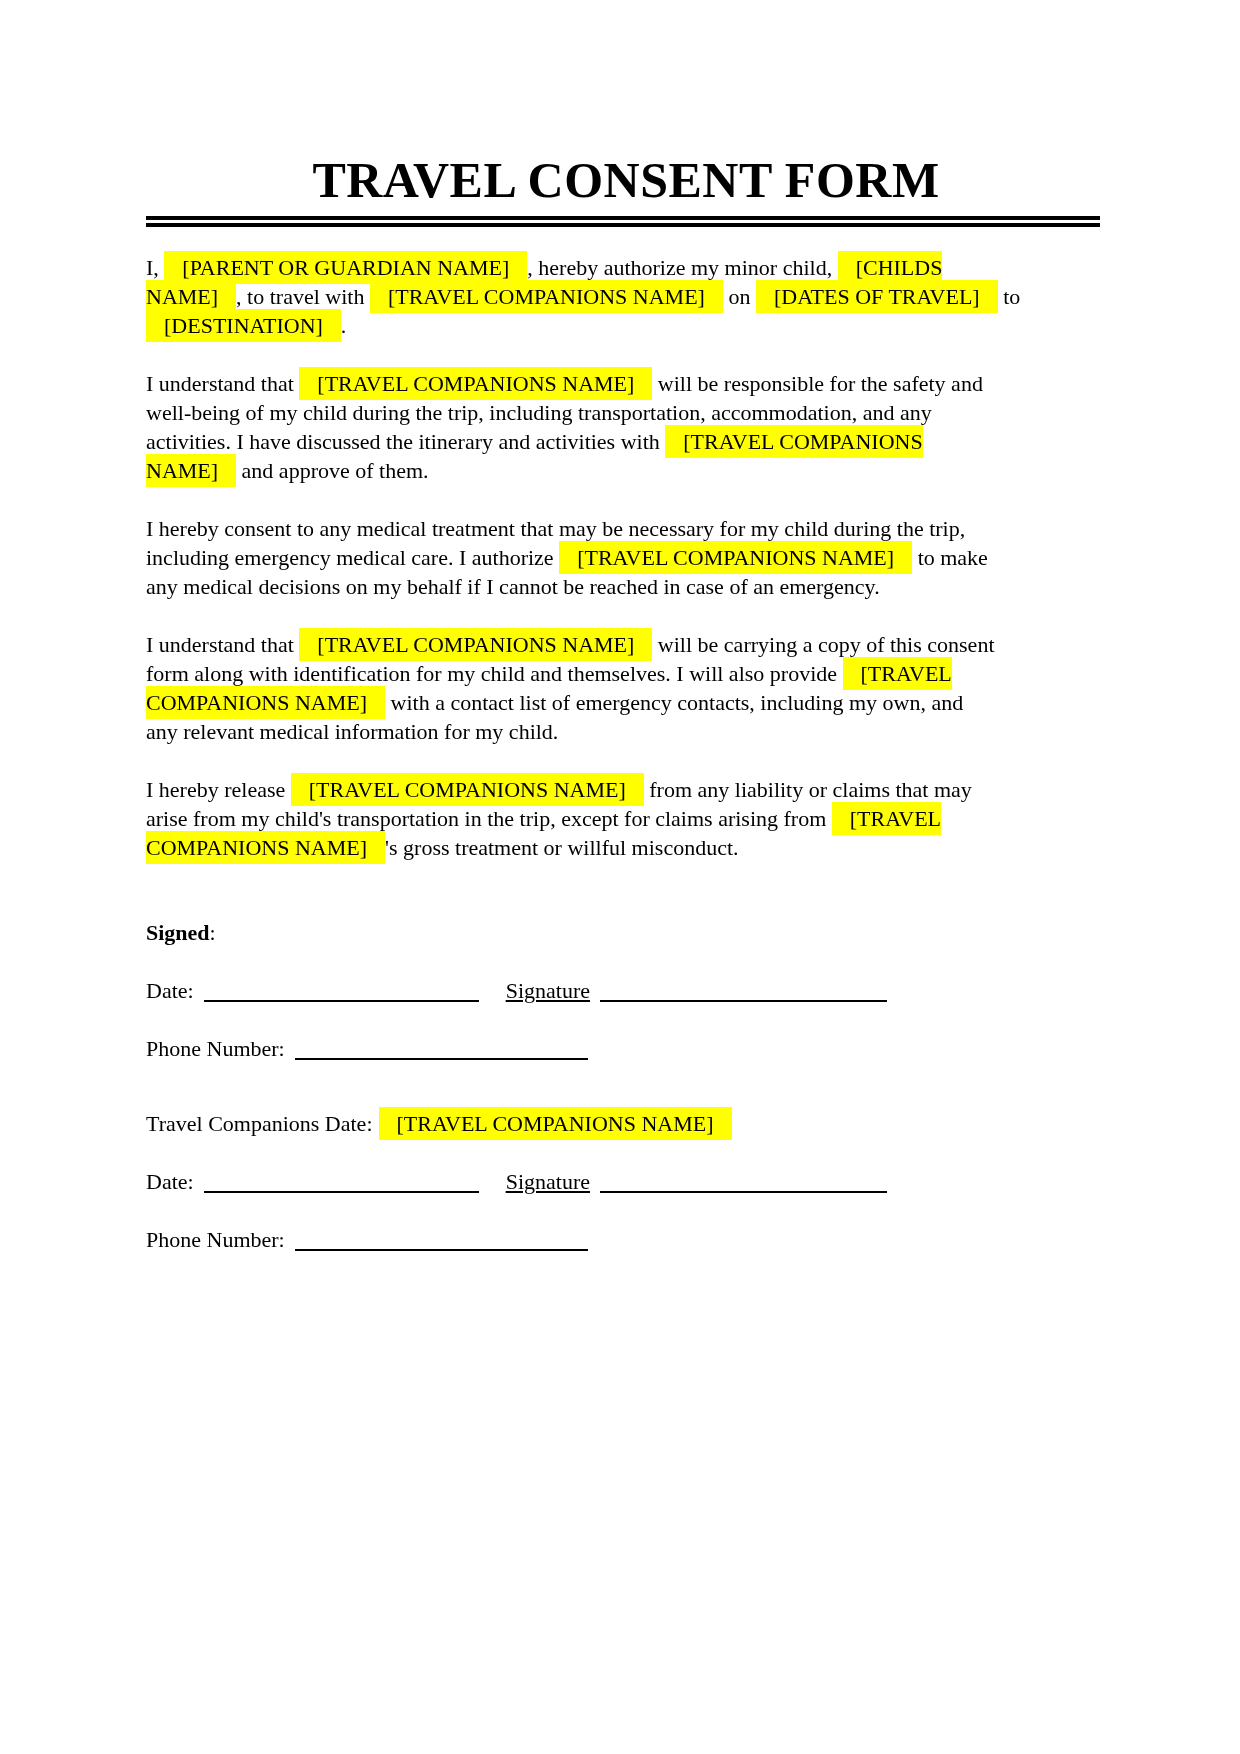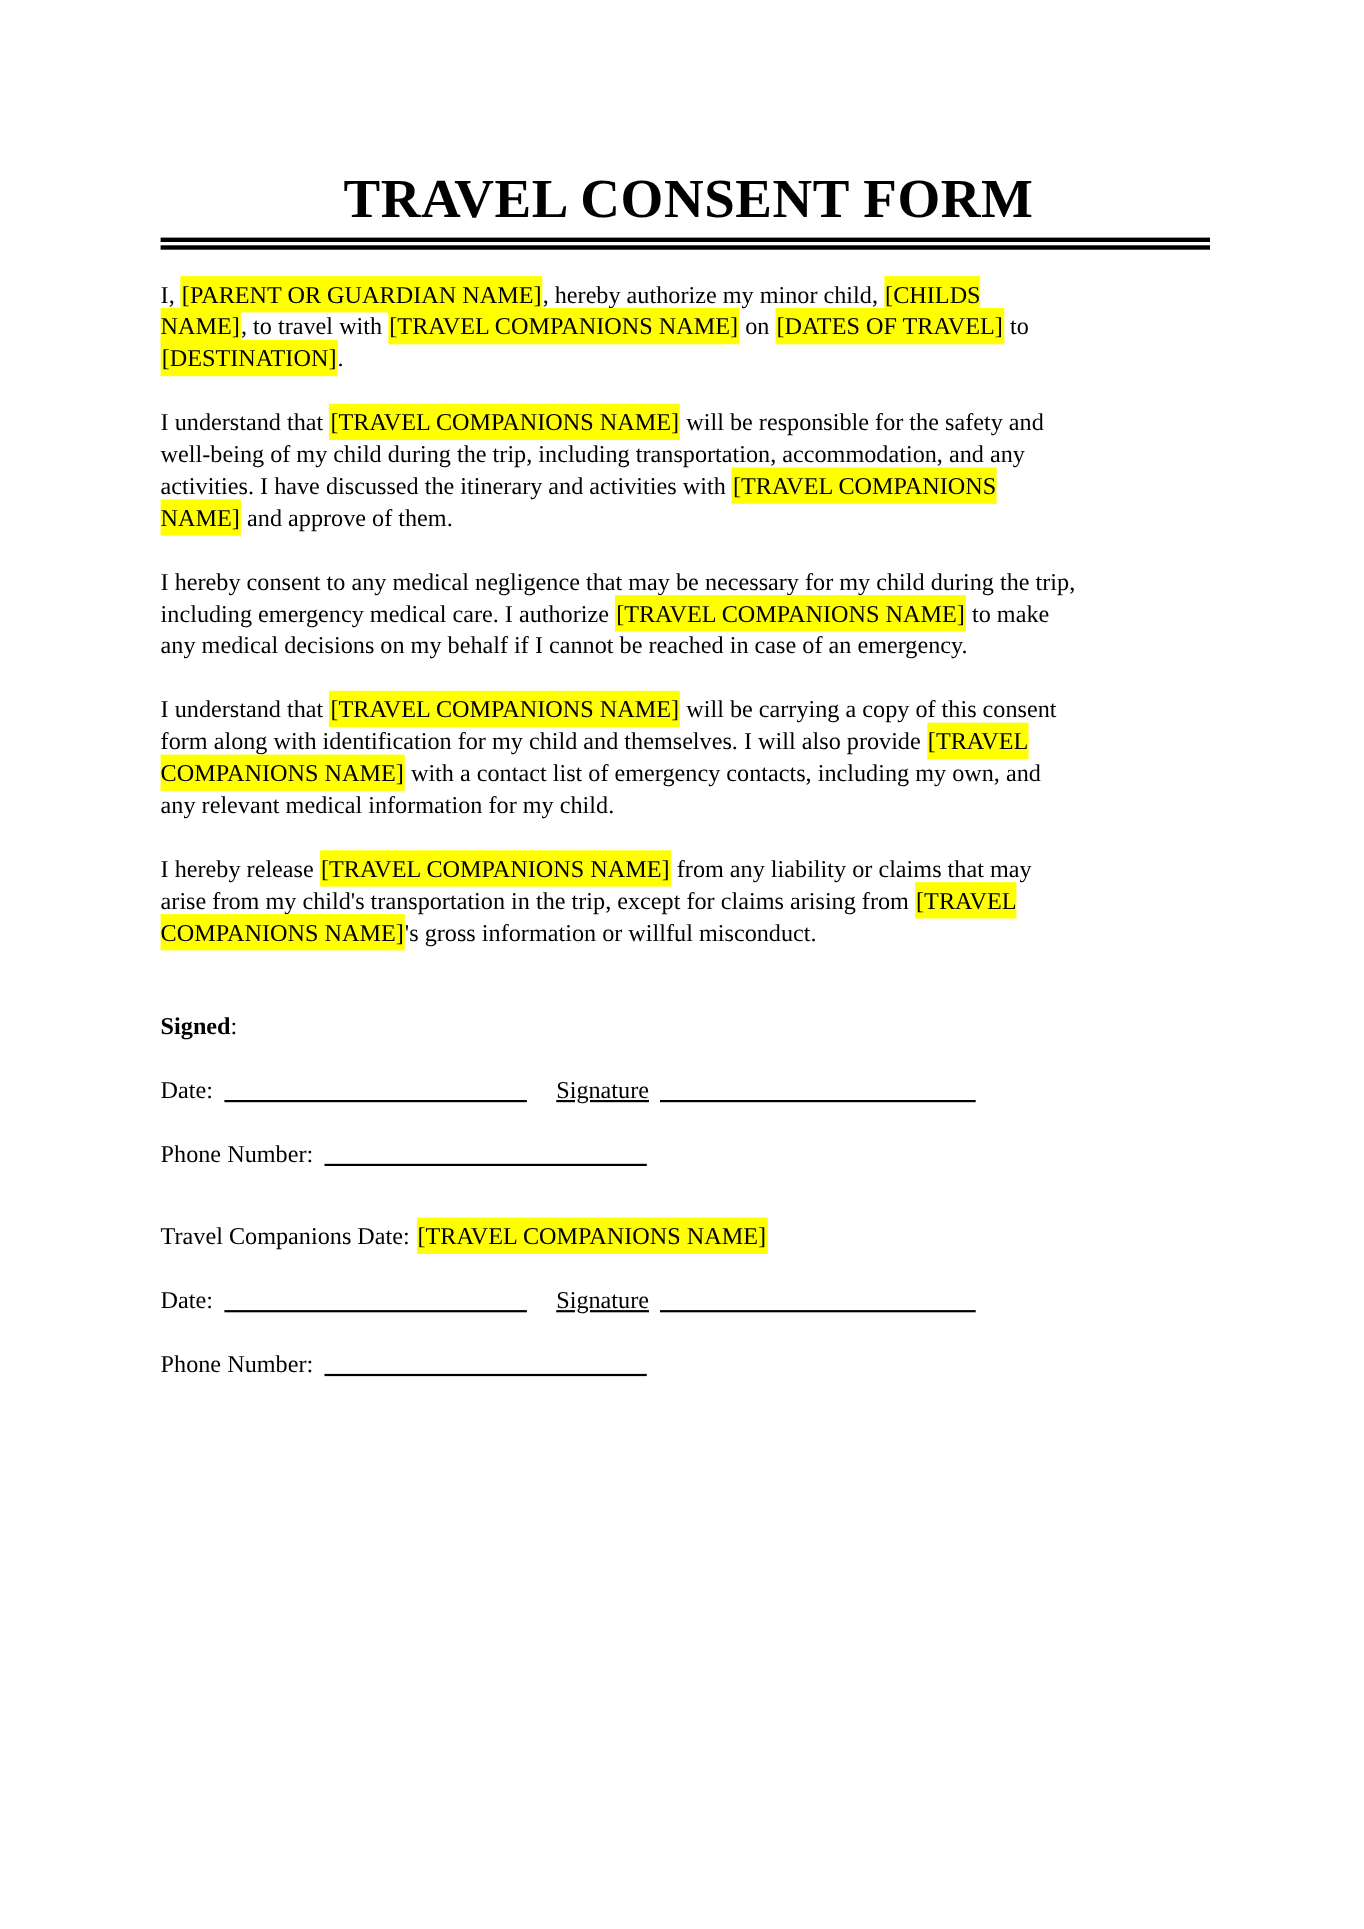--- a/index.html
+++ b/index.html
@@ -30,21 +30,21 @@
     margin: 0 0 26px 0;
   }
   .para {
     font-size: 22px;
     line-height: 29px;
     margin: 0 0 29px 0;
   }
   .flow { white-space: pre; }
   .hl {
     background: var(--hl, #ffff00);
-    padding: 4px 1px;
+    padding: 4px 18px;
   }
   .b { font-weight: bold; }
   .signed { margin-top: 56px; }
   .section2 { margin-top: 46px; }
   .name-row .hl { margin-left: 6px; }
   .line {
     display: inline-block;
     height: 1em;
     border-bottom: 2px solid #000;
     vertical-align: -4px;
@@ -65,30 +65,30 @@
     <div class="rule"></div>
 
     <div id="paragraphs">
         <p class="para flow"><span>I, </span><span class="hl">[PARENT OR GUARDIAN NAME]</span><span>, hereby authorize my minor child, </span><span class="hl">[CHILDS
 NAME]</span><span>, to travel with </span><span class="hl">[TRAVEL COMPANIONS NAME]</span><span> on </span><span class="hl">[DATES OF TRAVEL]</span><span> to
 </span><span class="hl">[DESTINATION]</span><span>.</span></p>
         <p class="para flow"><span>I understand that </span><span class="hl">[TRAVEL COMPANIONS NAME]</span><span> will be responsible for the safety and
 well-being of my child during the trip, including transportation, accommodation, and any
 activities. I have discussed the itinerary and activities with </span><span class="hl">[TRAVEL COMPANIONS
 NAME]</span><span> and approve of them.</span></p>
-        <p class="para flow"><span>I hereby consent to any medical negligence that may be necessary for my child during the trip,
+        <p class="para flow"><span>I hereby consent to any medical treatment that may be necessary for my child during the trip,
 including emergency medical care. I authorize </span><span class="hl">[TRAVEL COMPANIONS NAME]</span><span> to make
 any medical decisions on my behalf if I cannot be reached in case of an emergency.</span></p>
         <p class="para flow"><span>I understand that </span><span class="hl">[TRAVEL COMPANIONS NAME]</span><span> will be carrying a copy of this consent
 form along with identification for my child and themselves. I will also provide </span><span class="hl">[TRAVEL
 COMPANIONS NAME]</span><span> with a contact list of emergency contacts, including my own, and
 any relevant medical information for my child.</span></p>
         <p class="para flow"><span>I hereby release </span><span class="hl">[TRAVEL COMPANIONS NAME]</span><span> from any liability or claims that may
 arise from my child's transportation in the trip, except for claims arising from </span><span class="hl">[TRAVEL
-COMPANIONS NAME]</span><span>'s gross information or willful misconduct.</span></p>
+COMPANIONS NAME]</span><span>'s gross treatment or willful misconduct.</span></p>
       </div>
 
     <p class="para signed"><span class="b">Signed</span><span>:</span></p>
 
 
     <p class="para line-row"><span>Date:</span><span class="line date-line"></span><span class="sig-label">Signature</span><span class="line sig-line"></span></p>
 
     <p class="para line-row"><span>Phone Number:</span><span class="line phone-line"></span></p>
 
     <p class="para name-row section2"><span>Travel Companions Date:</span><span class="hl">[TRAVEL COMPANIONS NAME]</span></p>

